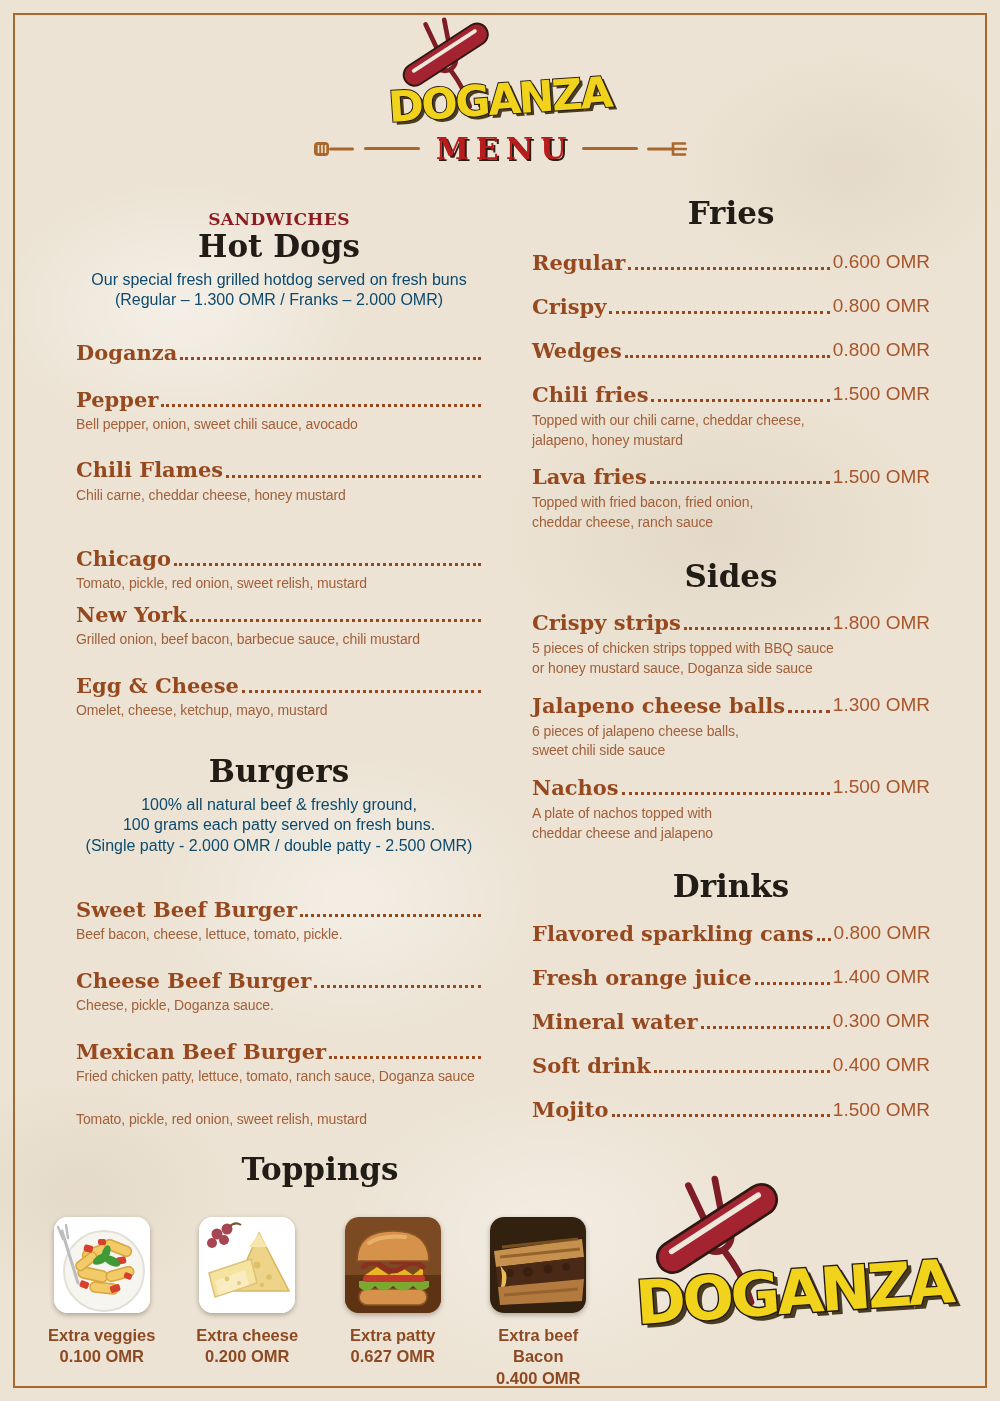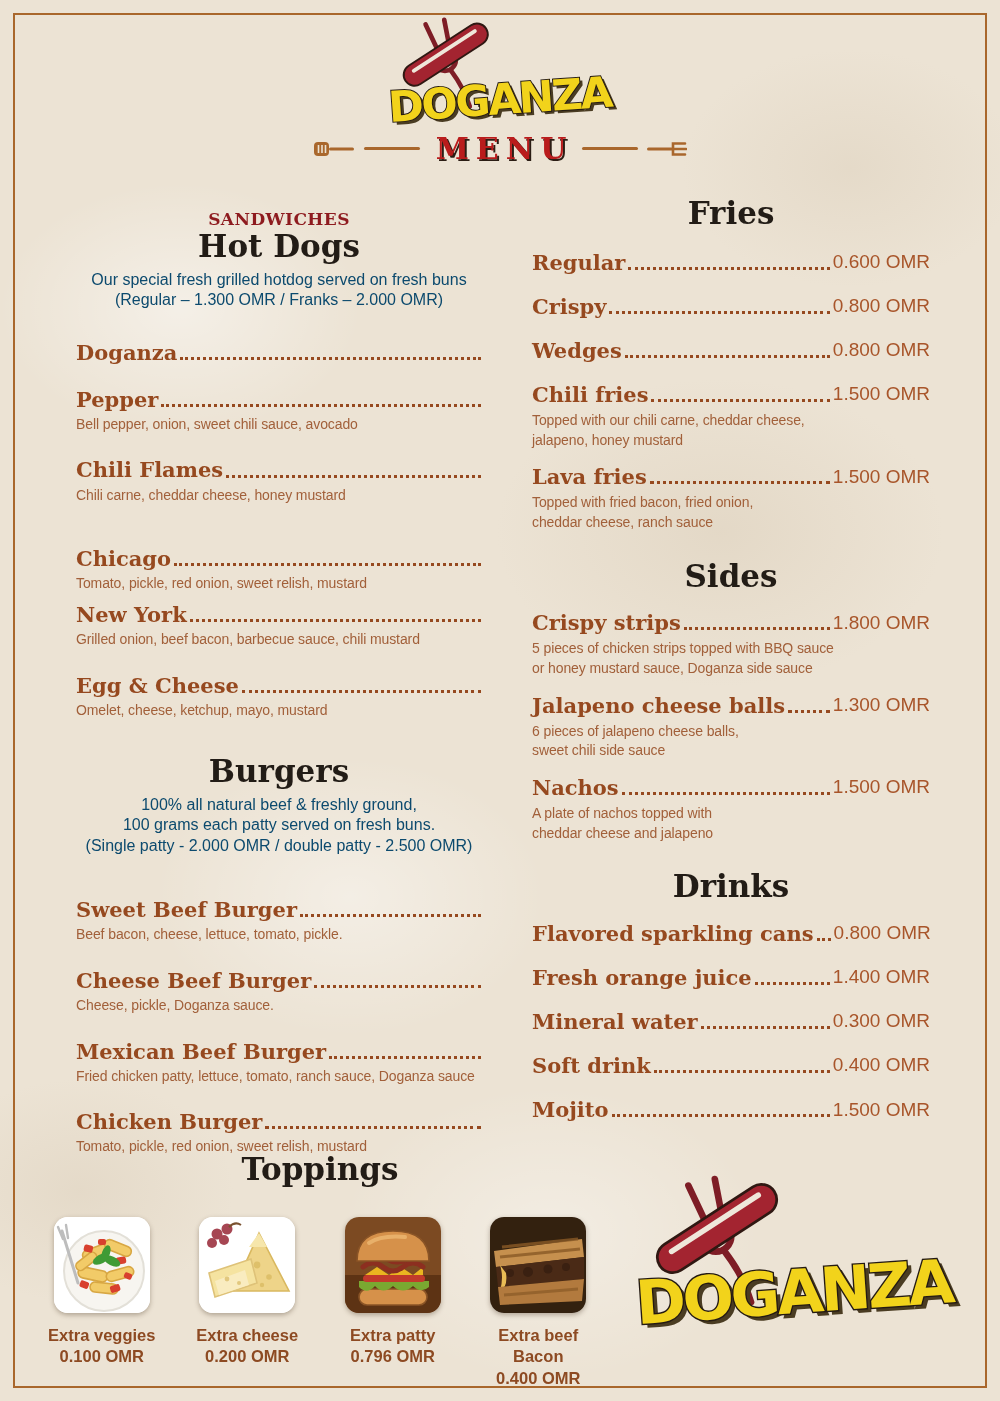--- a/index.html
+++ b/index.html
@@ -186,24 +186,20 @@
         <div class="item-desc">Cheese, pickle, Doganza sauce.</div>
       </div>
       <div class="m-item">
         <div class="row">
             <span class="item-name">Mexican Beef Burger</span>
             <span class="leader"></span>
           </div>
         <div class="item-desc">Fried chicken patty, lettuce, tomato, ranch sauce, Doganza sauce</div>
       </div>
       <div class="m-item">
-        <div class="row">
-            <span class="item-name">Chicken Burger</span>
-            <span class="leader"></span>
-          </div>
         <div class="item-desc">Tomato, pickle, red onion, sweet relish, mustard</div>
       </div>
     </div>
   </section>
 
   <section class="col-right">
     <h2 class="sec-title first">Fries</h2>
 
     <div class="p-item">
       <div class="row">
@@ -393,21 +389,21 @@
           <path d="M20 58 L32 50 L44 58 L56 50 L68 58 L78 50 L78 58 Z" fill="#eab520"></path>
           <g stroke="#8c2f20" stroke-width="5" fill="none" stroke-linecap="round">
             <path d="M18 50 Q28 42 38 50 Q48 58 58 50 Q68 42 78 50"></path>
             <path d="M22 42 Q32 36 42 42 Q52 48 62 42 Q70 37 76 42"></path>
           </g>
           <path d="M12 44 Q12 14 48 14 Q84 14 84 44 Z" fill="#d6914a" stroke="#8a5426" stroke-width="1.6"></path>
           <path d="M24 26 Q36 18 60 20" stroke="#e8b06a" stroke-width="4" fill="none" stroke-linecap="round"></path>
         </svg>
         <div class="card-label">
           <div>Extra patty</div>
-          <div>0.796 OMR</div>
+          <div>0.627 OMR</div>
         </div>
       </div>
 
       <div class="card">
         <svg class="card-img" viewBox="0 0 96 96">
           <rect width="96" height="96" fill="#33210f"></rect>
           <path d="M4 34 L92 22 L94 40 L6 50 Z" fill="#c6904e"></path>
           <g stroke="#8a5a26" stroke-width="3" opacity=".8">
             <line x1="12" y1="30" x2="88" y2="22"></line>
               <line x1="10" y1="40" x2="90" y2="32"></line>

